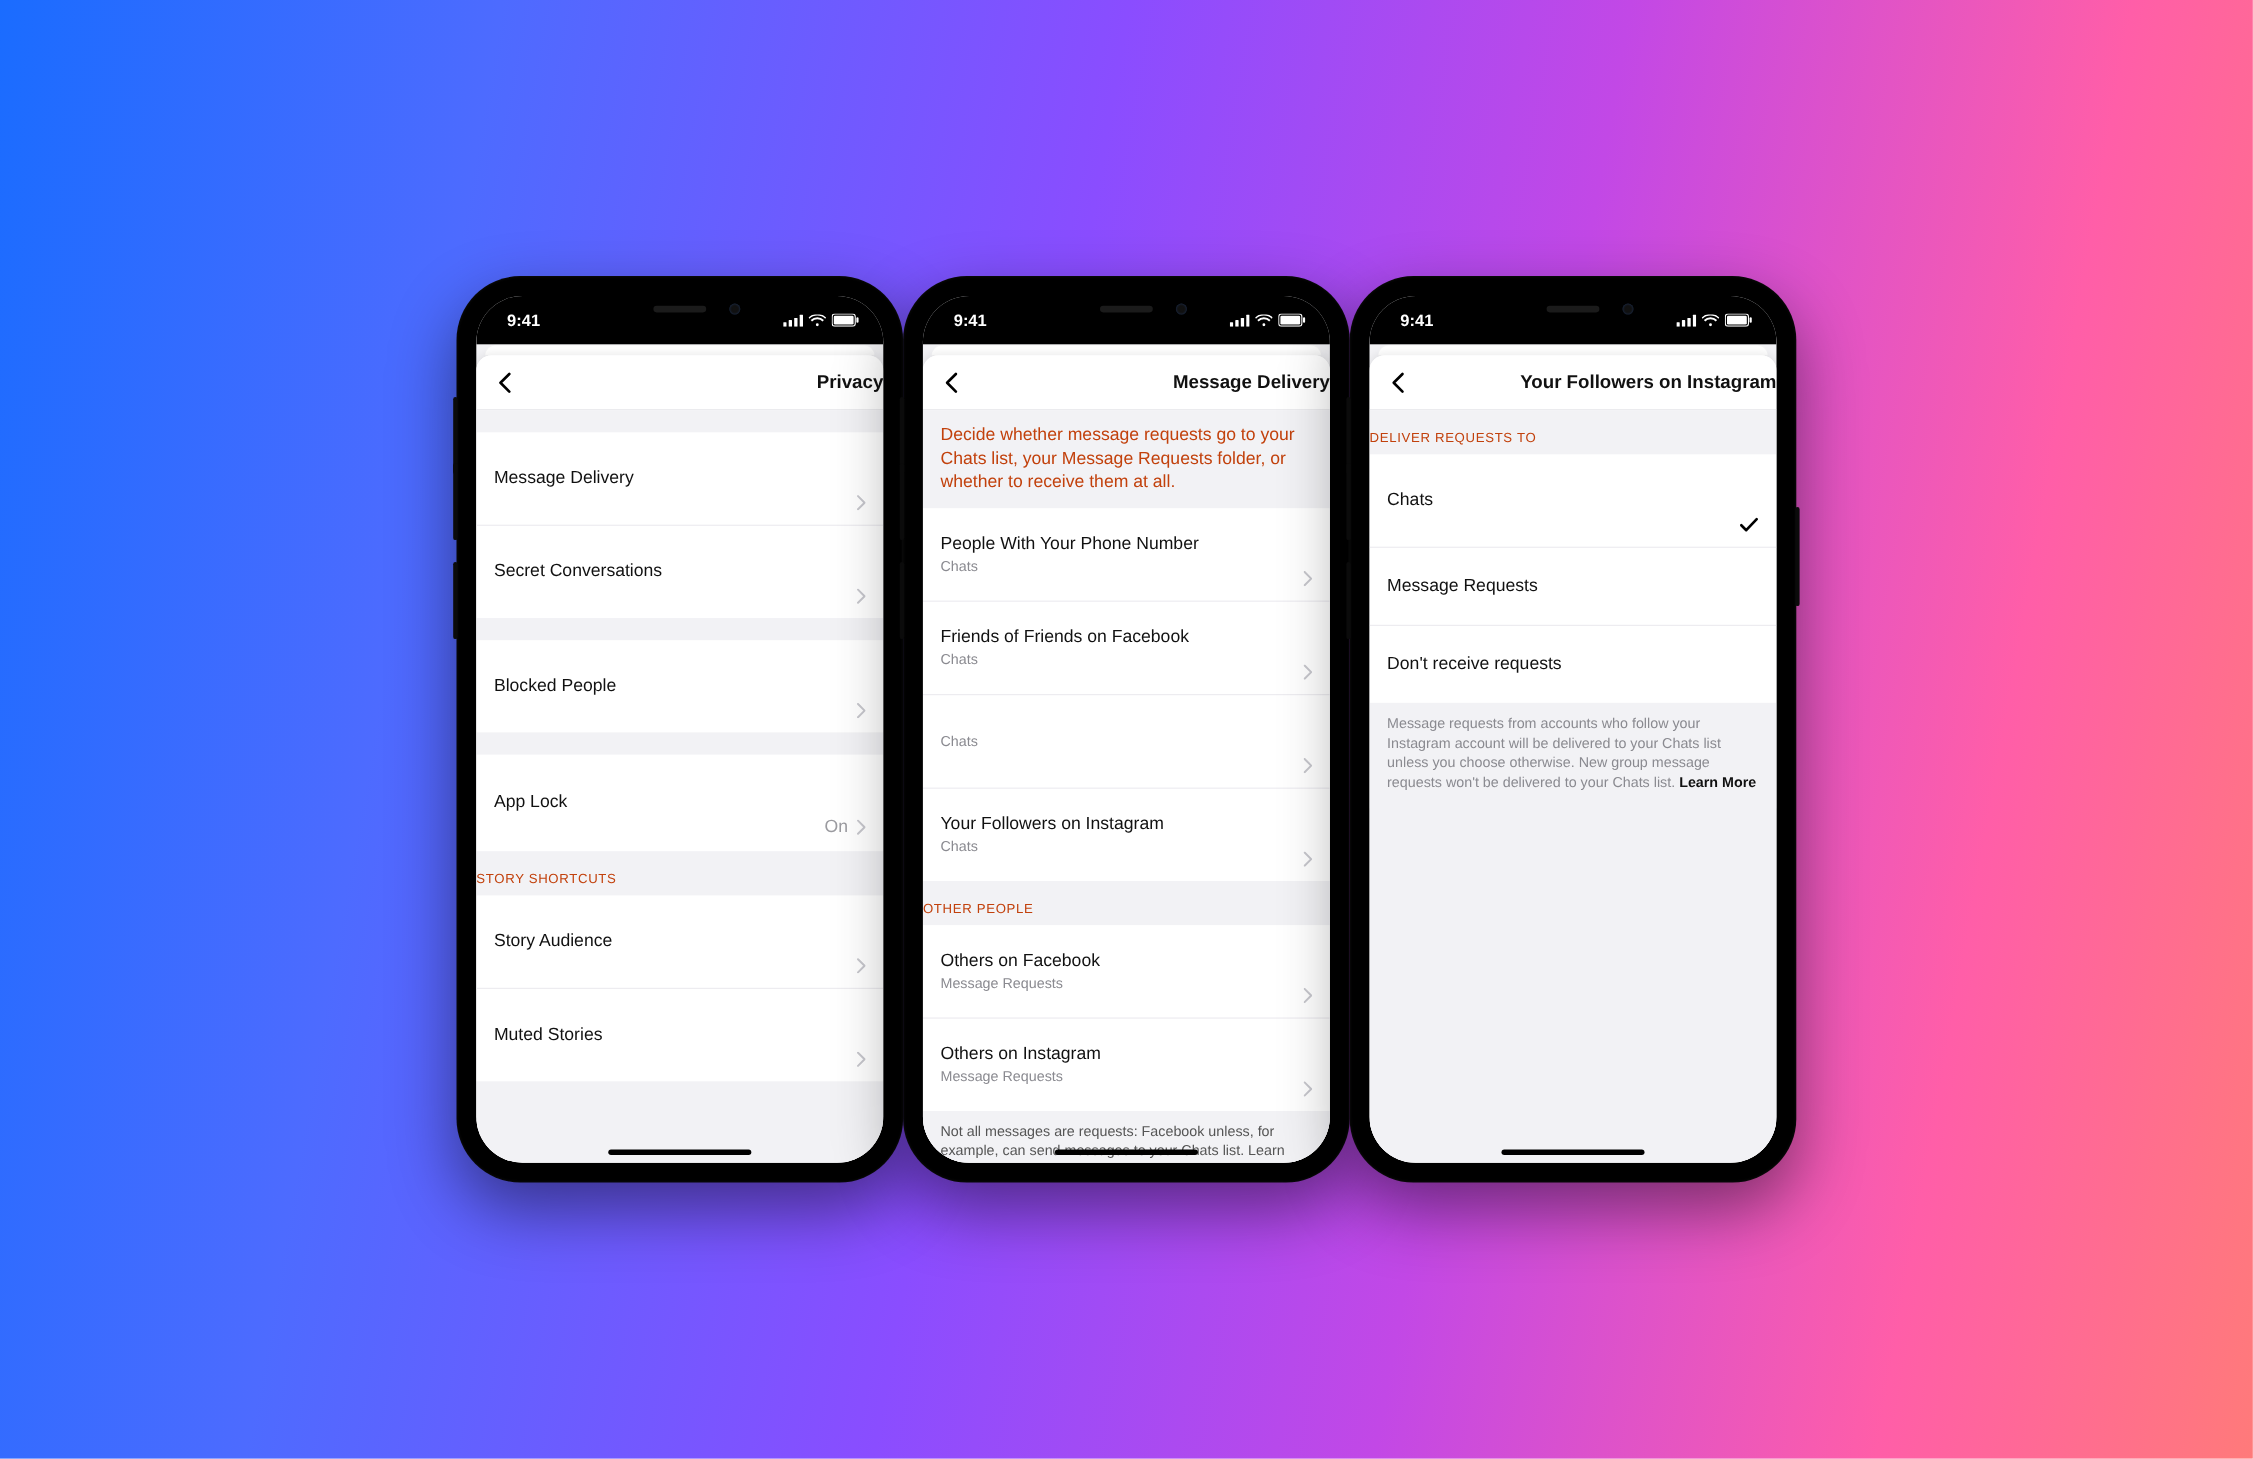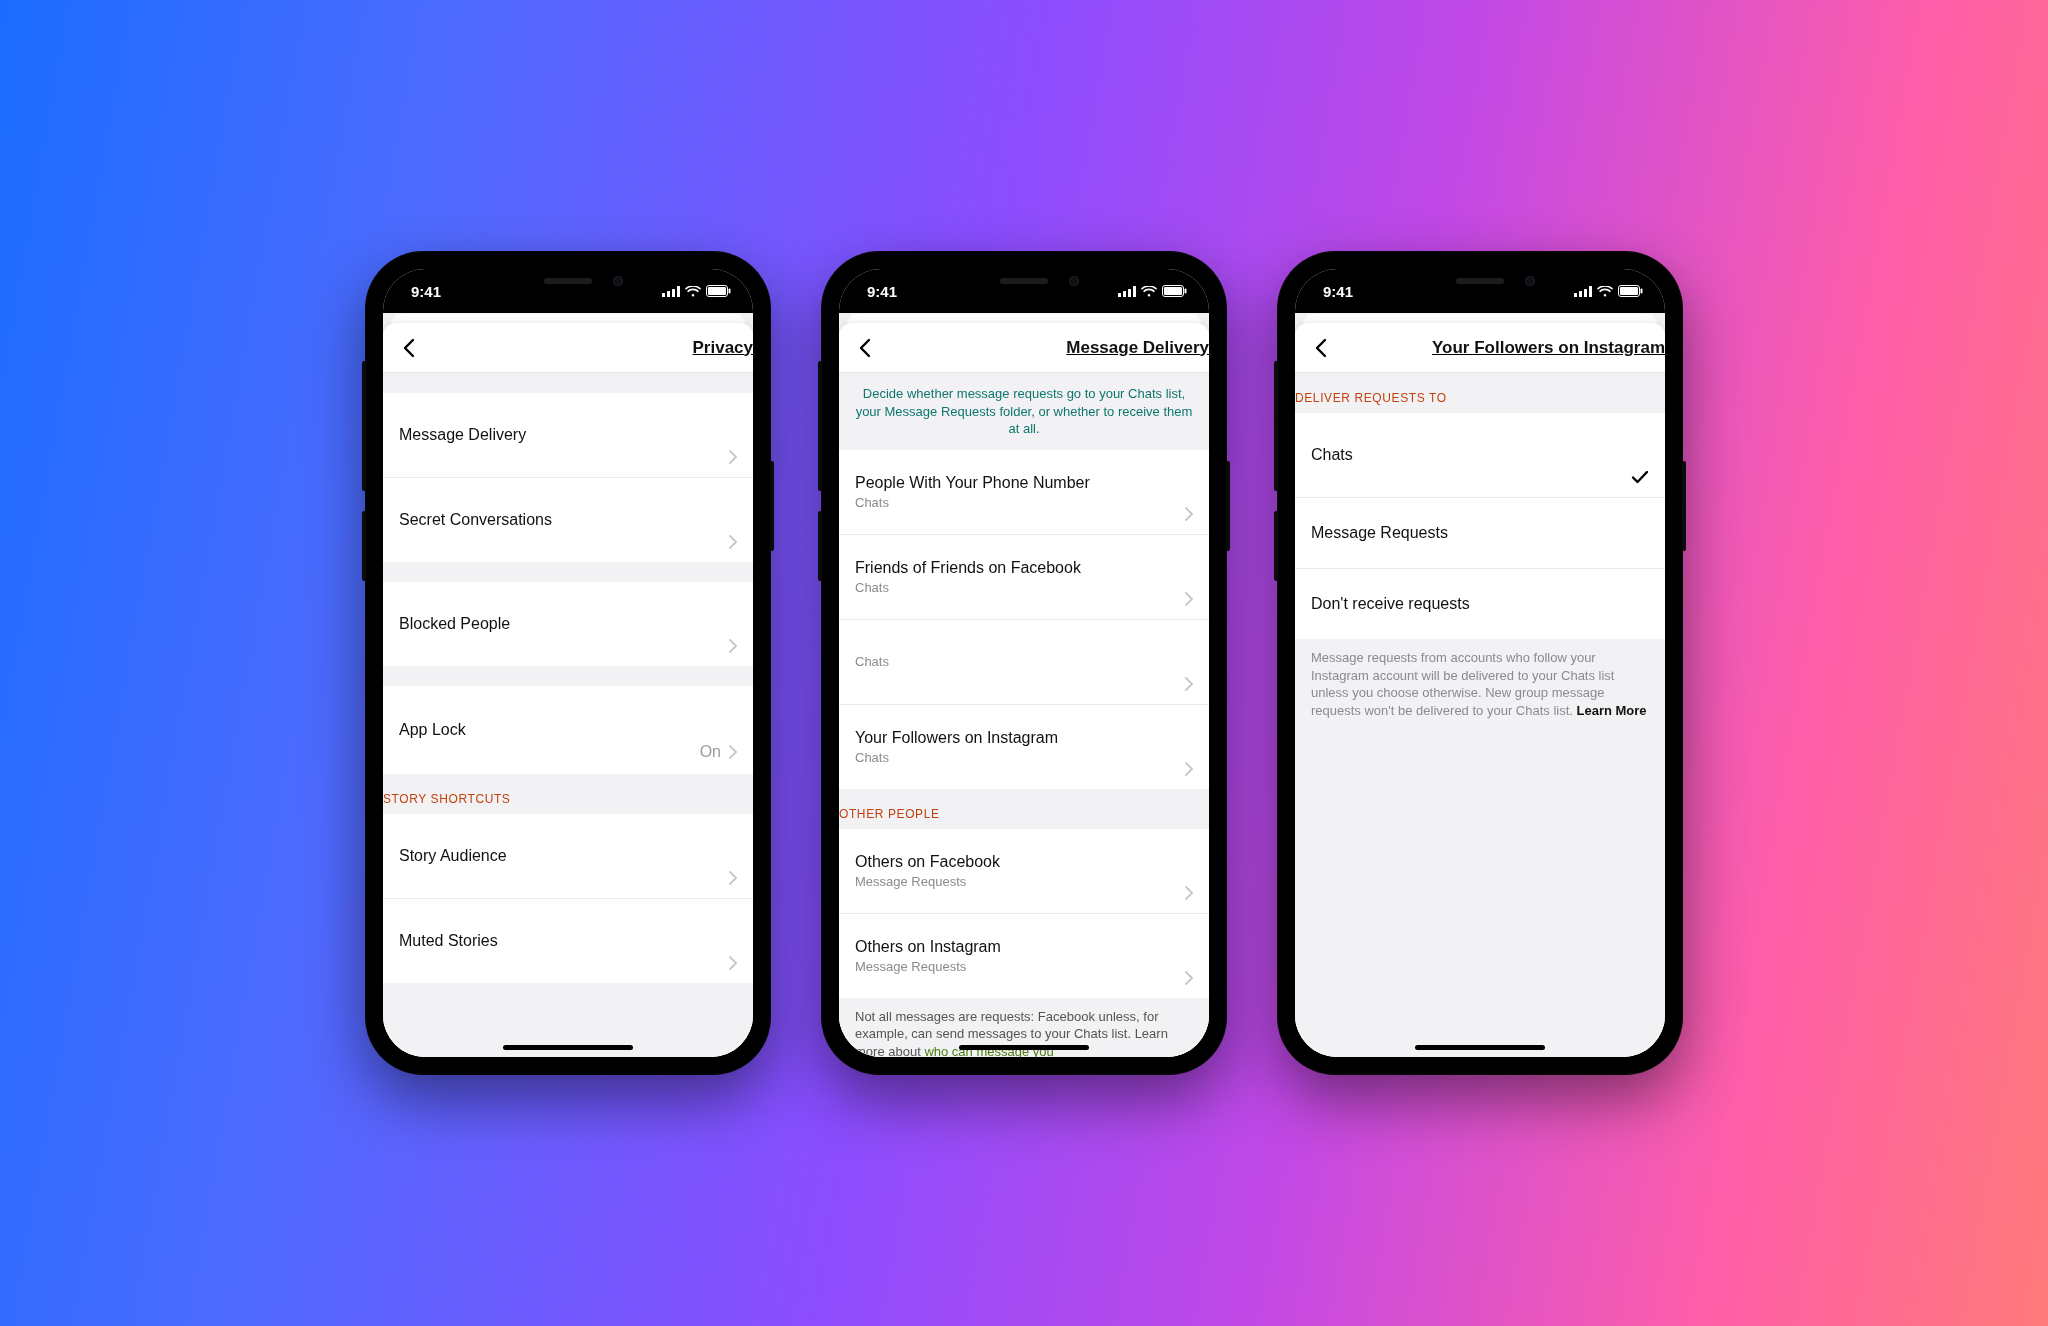--- a/index.html
+++ b/index.html
@@ -6,21 +6,21 @@
   html, body { width: 100%; height: 100%; }
   body {
     font-family: -apple-system, "Helvetica Neue", Helvetica, Arial, sans-serif;
     background: linear-gradient(100deg, #1a6cff 0%, #4d6bff 20%, #8a4dff 45%, #c248e6 65%, #ff5ea8 85%, #ff7a7a 100%);
     width: 2048px; height: 1326px;
     overflow: hidden;
     position: relative;
   }
   .phones {
     position: absolute; inset: 0;
-    display: flex; justify-content: center; align-items: center; gap: 50px; text-decoration: underline;
+    display: flex; justify-content: center; align-items: center; 
   }
   .phone {
     width: 406px; height: 824px;
     background: #000; border-radius: 58px;
     padding: 14px;
     position: relative;
     box-shadow: 0 25px 60px rgba(0,0,0,0.45), inset 0 0 3px rgba(255,255,255,0.08);
   }
   .phone::before, .phone::after {
     content: ""; position: absolute; background: #0b0b0b; border-radius: 3px;
@@ -68,21 +68,21 @@
   .nav {
     height: 50px; display:flex; align-items:center; justify-content:flex-end;
     position: relative; border-bottom: 1px solid #e6e6ea; background:#fff;
   }
   .nav .back {
     position:absolute; left:10px; top:50%; transform:translateY(-50%);
     width: 30px; height: 30px; display:flex; align-items:center; justify-content:center;
   }
   .nav .title { font-size: 17px; font-weight: 700; color:#111; }
   .content { position:absolute; top:50px; left:0; right:0; bottom:0; overflow:hidden; background:#f2f2f5; }
-  .group-desc { padding: 12px 16px; font-size: 13px; color:#0f766e; line-height: 1.35; background:#f2f2f5;text-align:center; }
+  .group-desc { padding: 12px 16px; font-size: 16px; color:#c2410c; line-height: 1.35; background:#f2f2f5; }
   .group-header { padding: 18px 0 8px; font-size: 12px; letter-spacing: 0.6px; color:#c2410c; background:#f2f2f5; text-transform: uppercase; }
   .list { background:#fff; }
   .row {
     display:flex; align-items:center; justify-content:space-between;
     padding: 13px 16px; border-bottom: 1px solid #eceaef; min-height: 48px;
   }
   .row:last-child { border-bottom: none; }
   .row .main { display:flex; flex-direction:column; gap:2px; min-width:0; padding-right:8px; }
   .row .label { font-size: 16px; color:#111; line-height:1.25; }
   .row .sub   { font-size: 13px; color:#8a8a90; }

